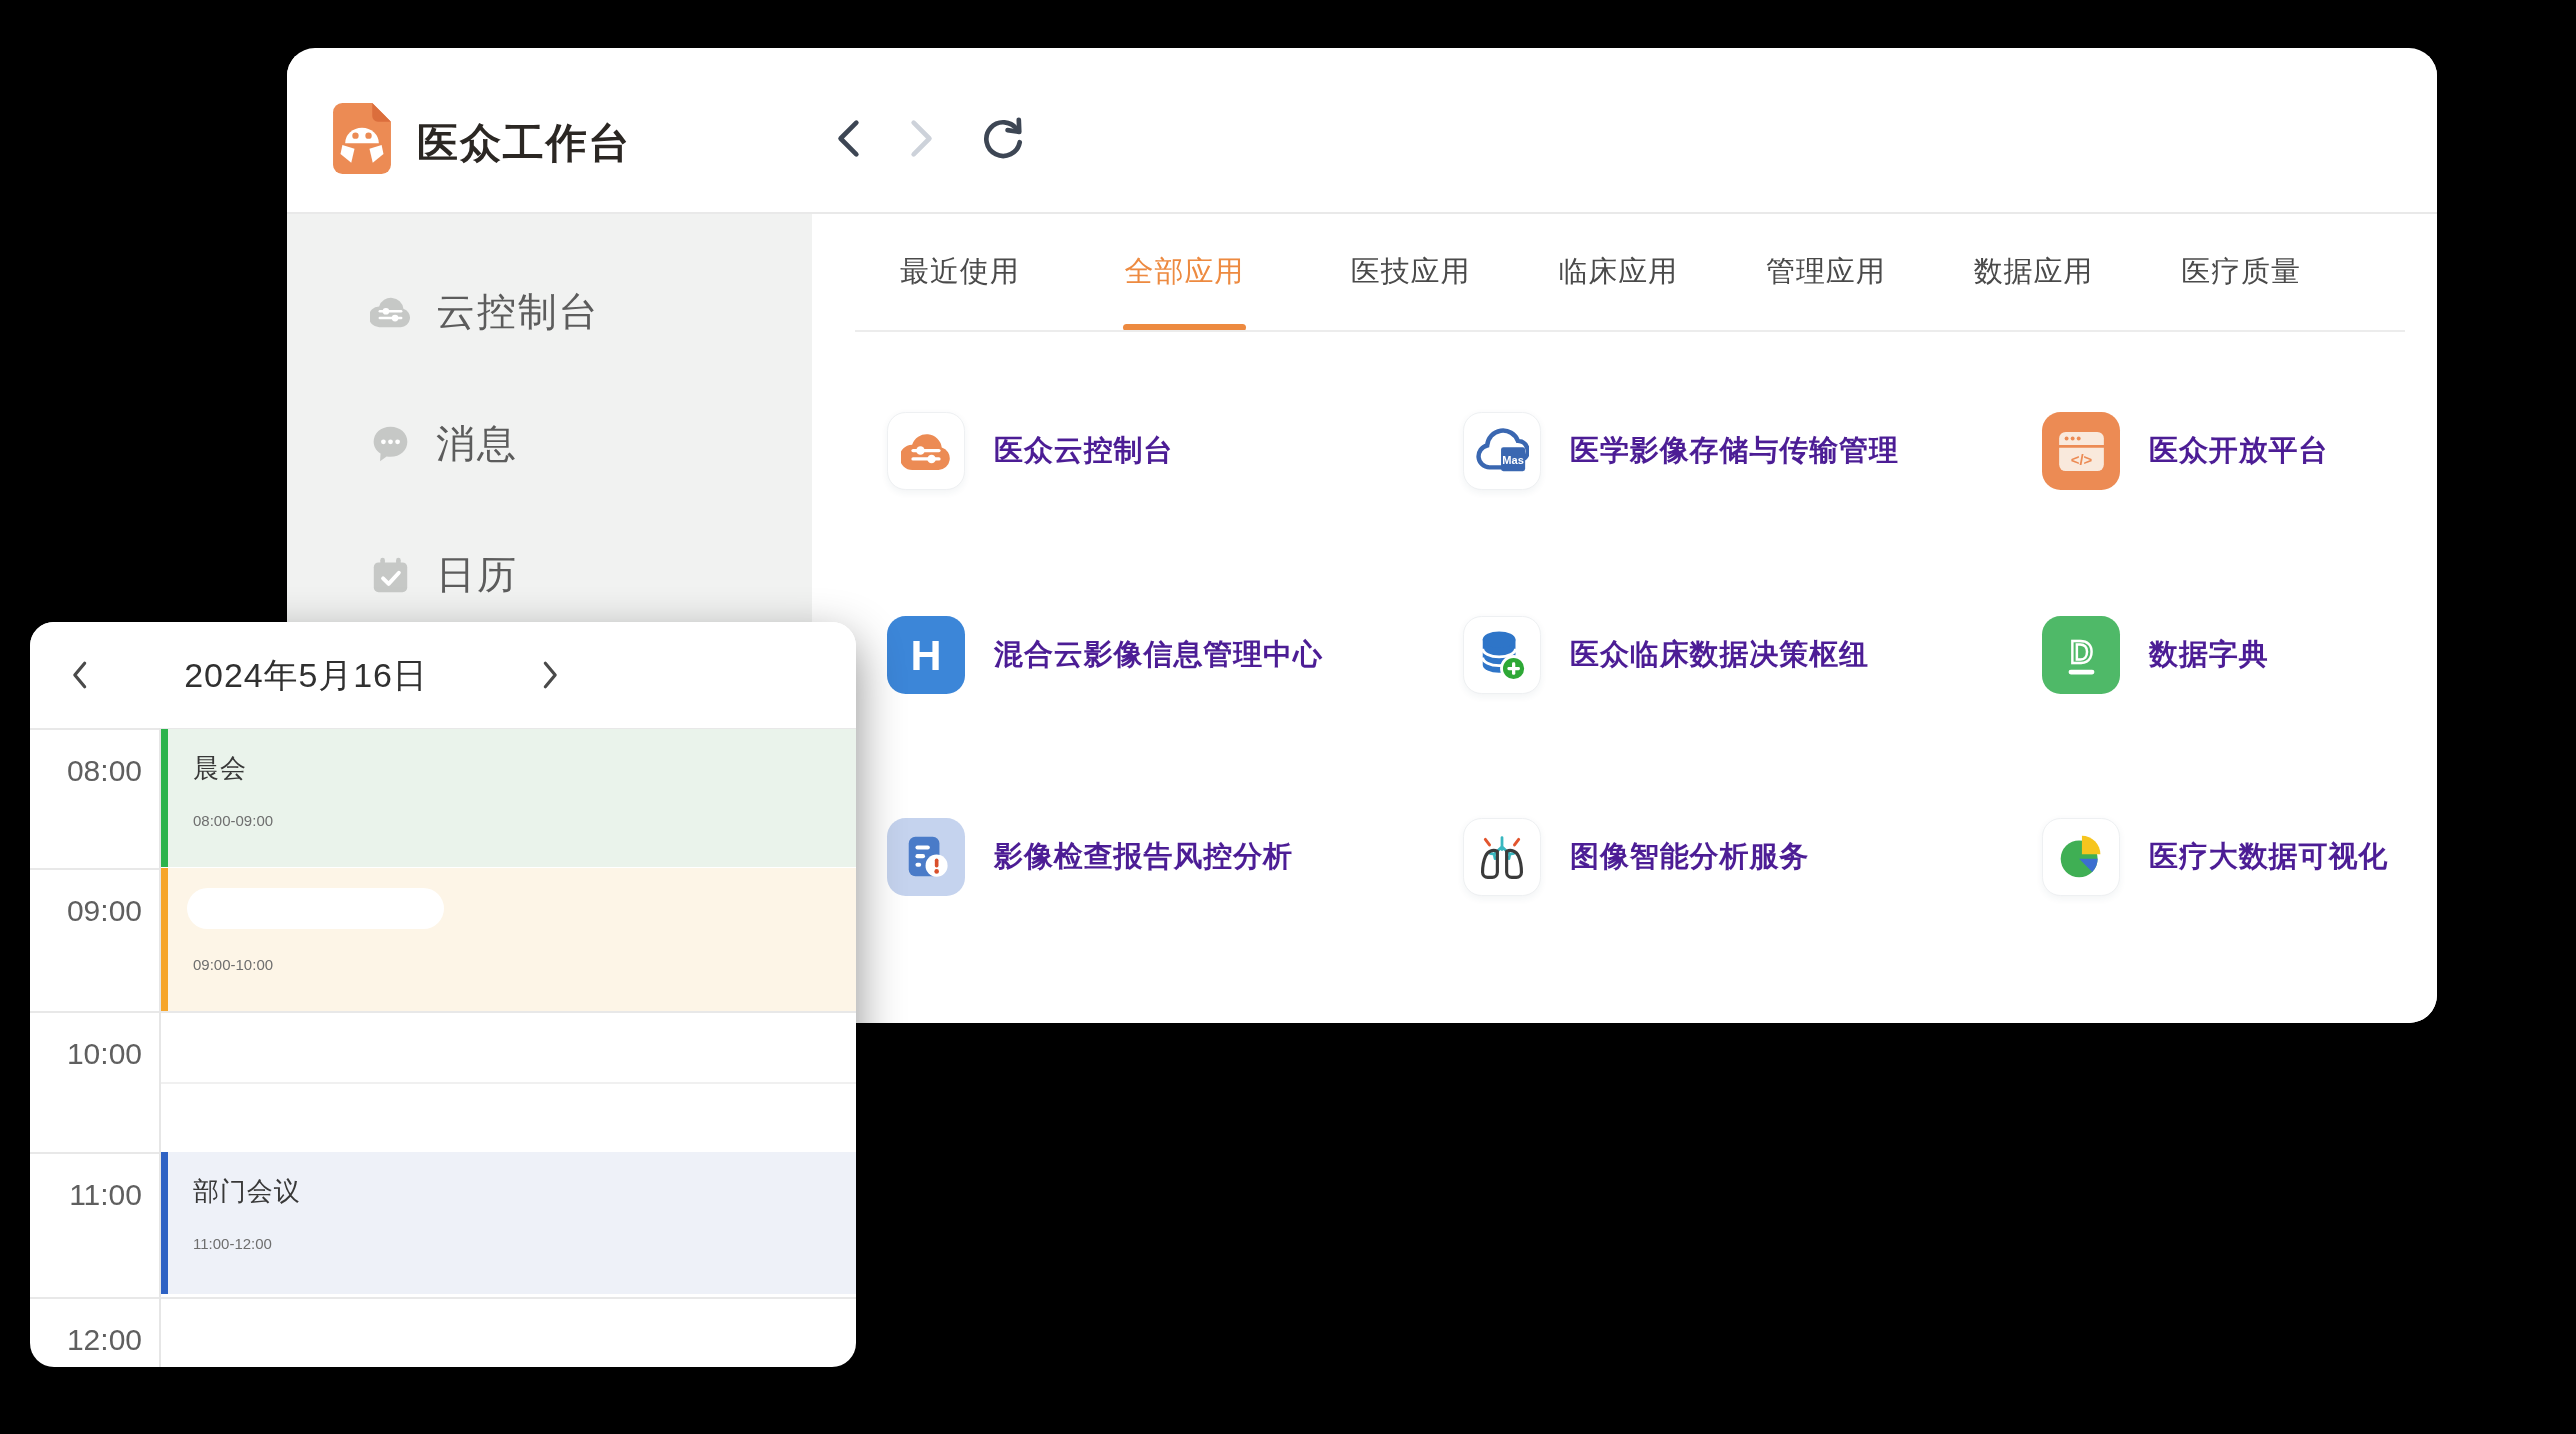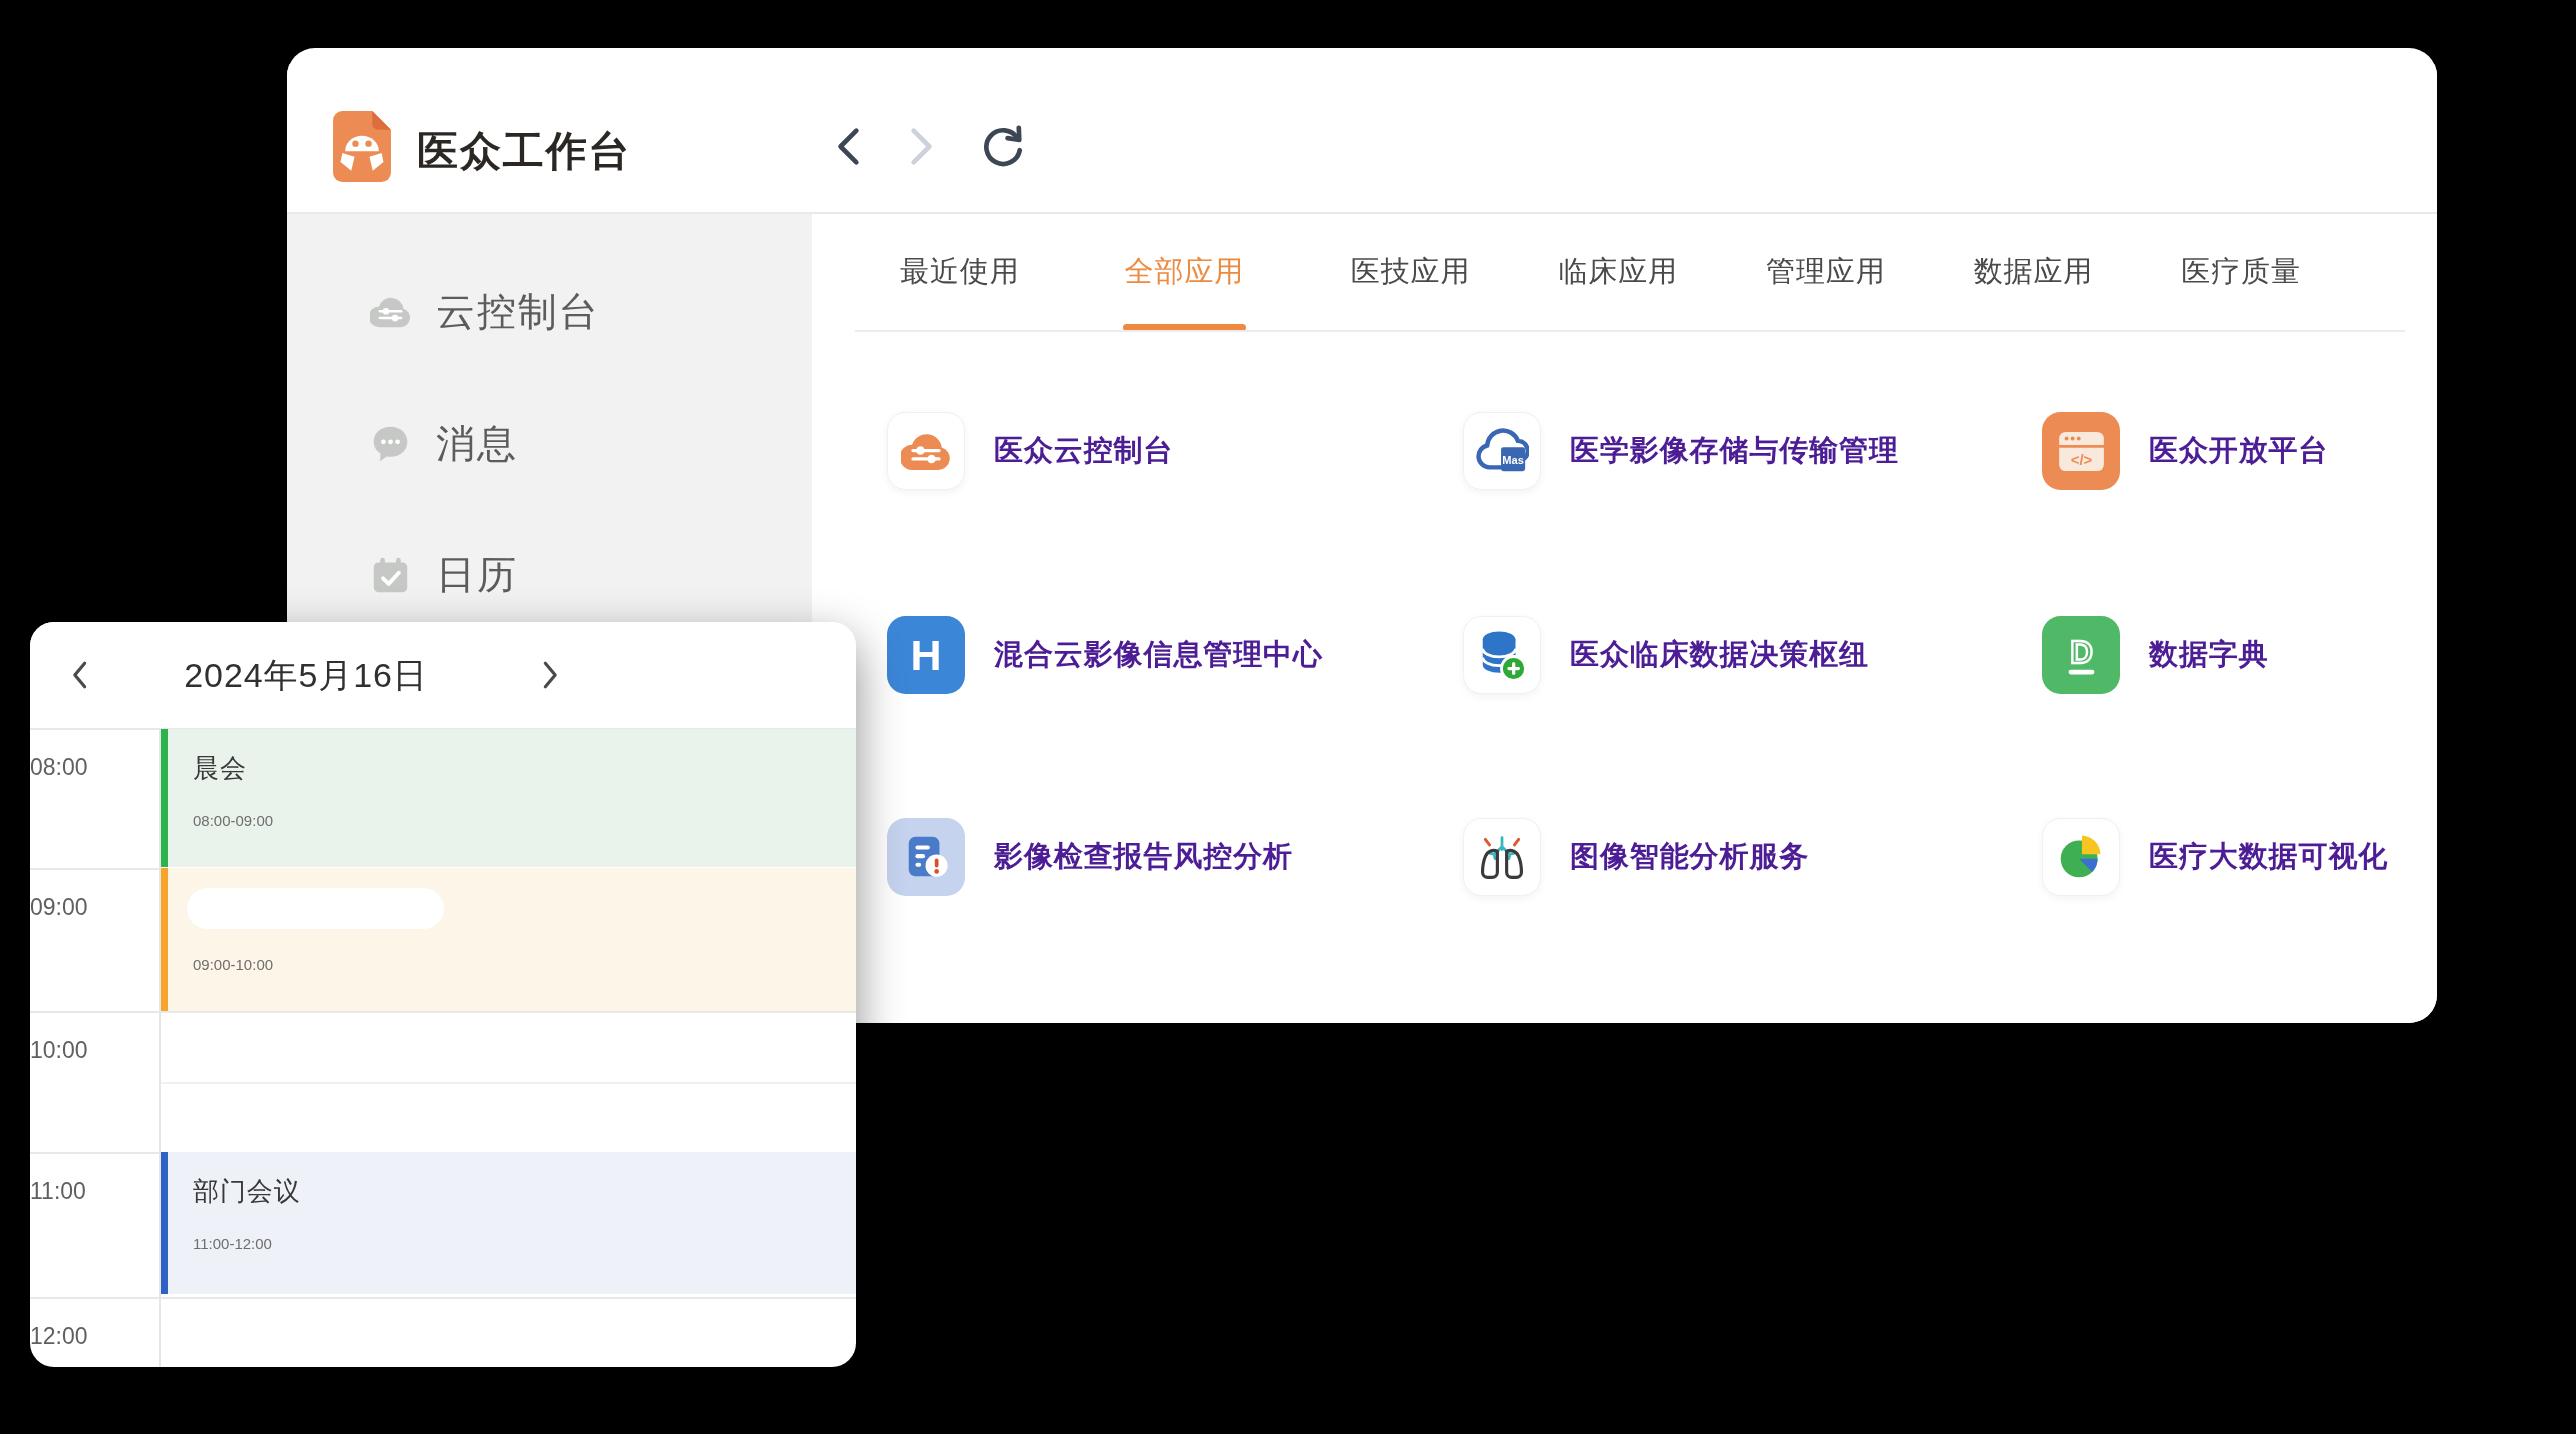--- a/index.html
+++ b/index.html
@@ -3,21 +3,21 @@
 <meta charset="utf-8">
 <style>
   html,body{margin:0;padding:0;background:#000;}
   body{width:2576px;height:1434px;position:relative;overflow:hidden;
        font-family:"Liberation Sans","DejaVu Sans",sans-serif;}
   .stage{position:absolute;inset:0;background:#000;}
 
   
   .main-window{position:absolute;left:287px;top:48px;width:2150px;height:975px;
     background:#fff;border-radius:28px;overflow:hidden;box-shadow:0 18.6px 56px rgba(0,0,0,.5);}
-  .header-bar{position:absolute;top:16px;left:0;right:0;height:128px;background:#fff;}
+  .header-bar{position:absolute;top:8px;left:0;right:0;height:128px;background:#fff;}
   .logo{position:absolute;left:46px;top:47px;width:58px;height:71px;}
   .app-title{position:absolute;left:130px;top:60px;font-size:41px;font-weight:700;color:#2b2723;letter-spacing:1.9px;}
   .nav-btn{position:absolute;top:60px;width:45px;height:45px;display:flex;align-items:center;justify-content:center;cursor:pointer;}
   .nav-back{left:538px;}
   .nav-fwd{left:612px;}
   .nav-refresh{left:692px;}
   .header-divider{position:absolute;top:164px;left:0;right:0;height:1.9px;background:#e9e9e9;}
 
   
   .sidebar{position:absolute;top:166px;left:0;width:525px;bottom:0;background:#f1f2f1;}
@@ -54,21 +54,21 @@
     box-shadow:0 17px 47px rgba(0,0,0,.45);overflow:hidden;z-index:5;}
   .cal-header{position:absolute;top:0;left:0;right:0;height:75px;background:#fff;}
   .cal-chevron{position:absolute;top:35px;width:28px;height:35px;display:flex;align-items:center;justify-content:center;cursor:pointer;}
   .cal-prev{left:35px;}
   .cal-next{left:506px;}
   .cal-date{position:absolute;left:99px;width:354px;top:31px;text-align:center;font-size:34px;color:#303030;font-weight:500;letter-spacing:0.9px;}
   .cal-body{position:absolute;top:106px;left:0;right:0;bottom:0;}
   .hline{position:absolute;left:0;right:0;height:1.9px;background:#e8e8e8;}
   .hline.half{left:129px;background:#f0f0f0;}
   .gutter-line{position:absolute;left:129px;top:0;bottom:0;width:1.9px;background:#e6e6e6;}
-  .time-label{position:absolute;left:0;width:112px;text-align:left;font-size:23px;color:#5f5f5f;}
+  .time-label{position:absolute;left:0;width:112px;text-align:right;font-size:30px;color:#5f5f5f;}
   .cal-event{position:absolute;left:131px;right:0;box-sizing:border-box;padding:22.3px 0 0 32px;cursor:pointer;}
   .cal-event .accent{position:absolute;left:0;top:0;bottom:0;width:6.5px;}
   .cal-event .e-title{font-size:26px;color:#383838;font-weight:500;line-height:34px;letter-spacing:0.9px;}
   .cal-event .e-time{font-size:15px;color:#6e6e6e;line-height:32px;margin-top:20px;}
   .ev-green{background:#EAF3EB;}  .ev-green .accent{background:#2CB34C;}
   .ev-orange{background:#FDF5E7;} .ev-orange .accent{background:#F6A52A;}
   .ev-blue{background:#EEF1F8;}   .ev-blue .accent{background:#2E62C4;}
   .redacted-pill{width:257px;height:41px;border-radius:20.5px;background:#fff;margin:-1.9px 0 13px -5.6px;}
 </style>
 </head>

